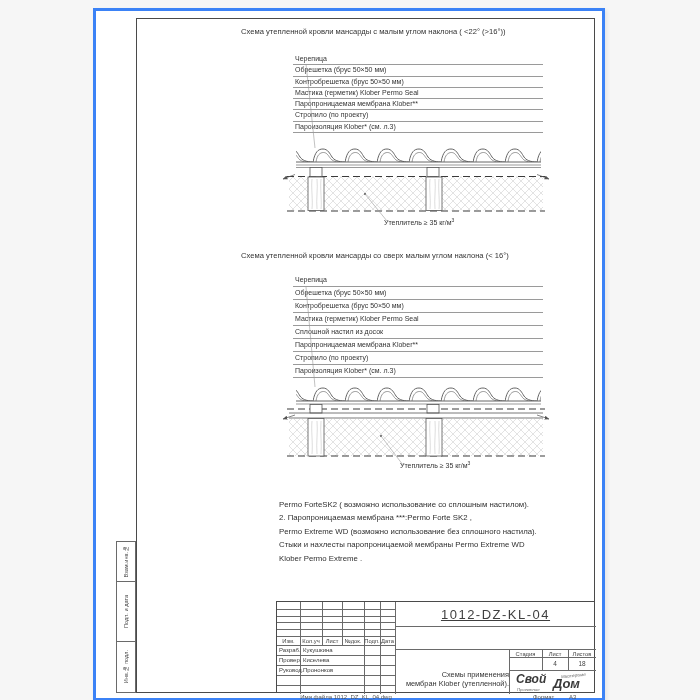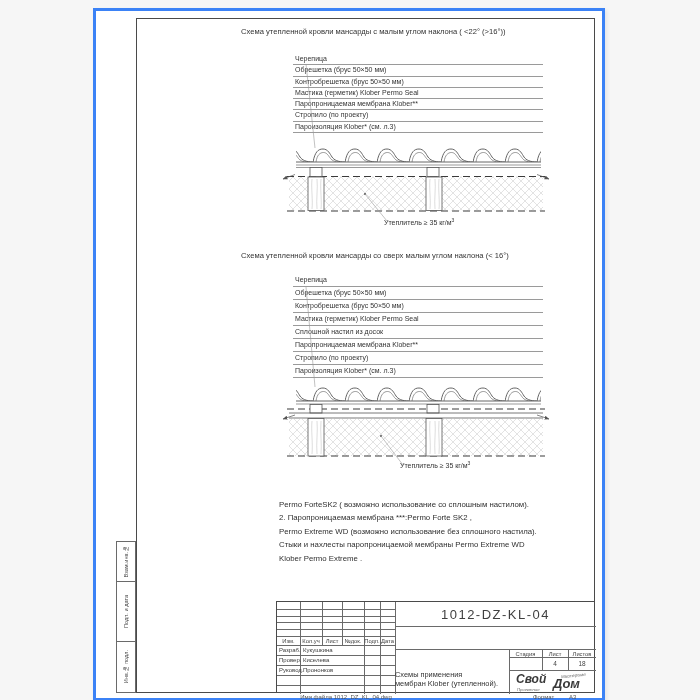--- a/index.html
+++ b/index.html
@@ -14,22 +14,22 @@
   .ins-label{position:absolute;font-size:7px;color:#333;white-space:nowrap;}
   .ins-label sup{font-size:5px;}
   .notes{position:absolute;left:183px;top:487px;width:320px;font-size:7.8px;line-height:13.4px;color:#2f2f2f;}
   .notes div{white-space:nowrap;}
   
   .tb{position:absolute;left:180px;top:590px;width:319px;height:92px;border:1.2px solid #4a4a4a;box-sizing:border-box;}
   .vl{position:absolute;width:0;border-left:1px solid #6a6a6a;}
   .hl{position:absolute;height:0;border-top:1px solid #6a6a6a;}
   .cellTxt{position:absolute;font-size:5.8px;color:#444;text-align:center;white-space:nowrap;overflow:hidden;}
   .roleTxt{position:absolute;font-size:6px;color:#3d3d3d;white-space:nowrap;}
-  .docnum{position:absolute;left:118px;top:0;width:201px;height:24px;display:flex;align-items:center;justify-content:center;font-size:13px;letter-spacing:1.5px;color:#3f3f3f;}
-  .doctitle{position:absolute;left:118px;top:68px;width:114px;text-align:left;font-size:7.4px;line-height:9px;color:#333;}
+  .docnum{position:absolute;left:118px;top:0;width:201px;height:24px;display:flex;align-items:center;justify-content:center;font-size:13px;letter-spacing:1.5px;color:#3f3f3f;text-decoration:underline;}
+  .doctitle{position:absolute;left:118px;top:68px;width:114px;text-align:right;font-size:7.4px;line-height:9px;color:#333;}
   .logo{position:absolute;left:232px;top:68px;width:86px;height:23px;}
   .logo .w1{position:absolute;left:7px;top:2px;font-size:12px;font-style:italic;font-weight:bold;color:#3a3a3a;}
   .logo .w2{position:absolute;left:44px;top:6px;font-size:13px;font-style:italic;font-weight:bold;color:#3a3a3a;}
   .logo .s1{position:absolute;left:8px;top:16.5px;font-size:4.2px;font-style:italic;color:#666;}
   .logo .s2{position:absolute;left:52px;top:2.5px;font-size:4.2px;font-style:italic;color:#666;transform:rotate(-6deg);}
   
   .side{position:absolute;left:20px;top:530px;width:20px;height:152px;box-sizing:border-box;}
   .side .cell{box-sizing:border-box;border:1px solid #6a6a6a;border-bottom:none;display:flex;align-items:center;justify-content:center;}
   .side .cell:last-child{border-bottom:1px solid #6a6a6a;}
   .side .cell span{writing-mode:vertical-rl;transform:rotate(180deg);font-size:5.6px;color:#444;white-space:nowrap;}

